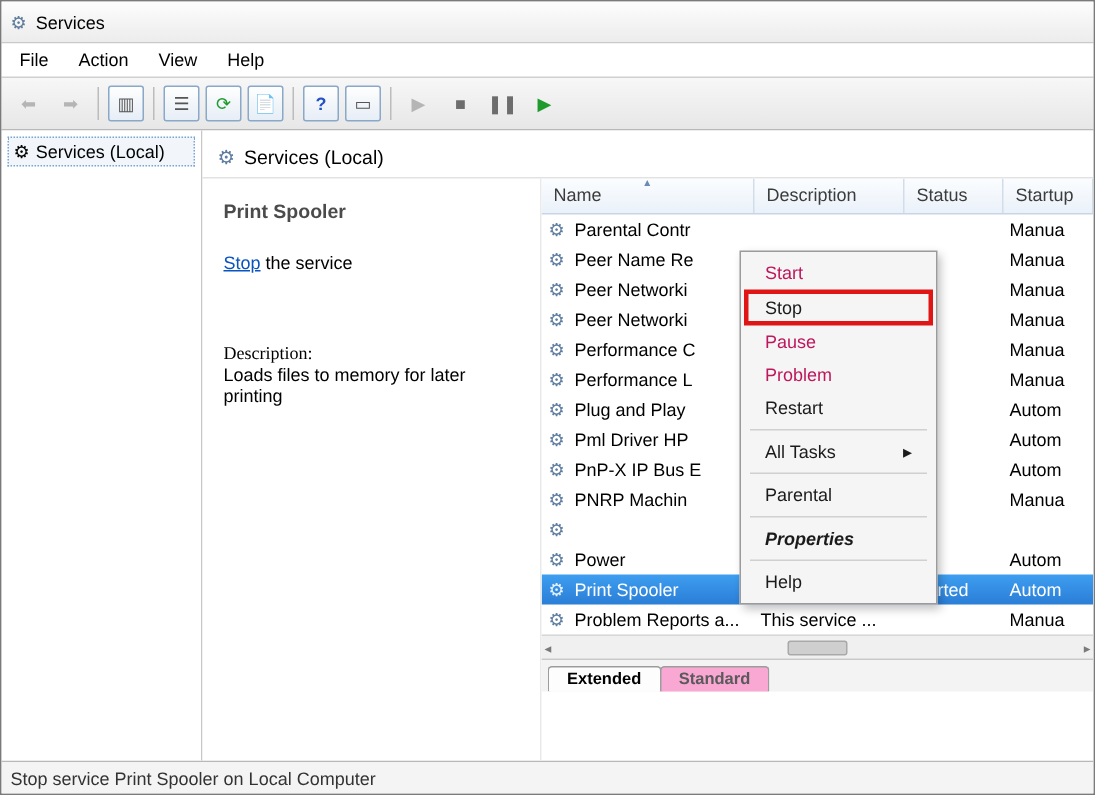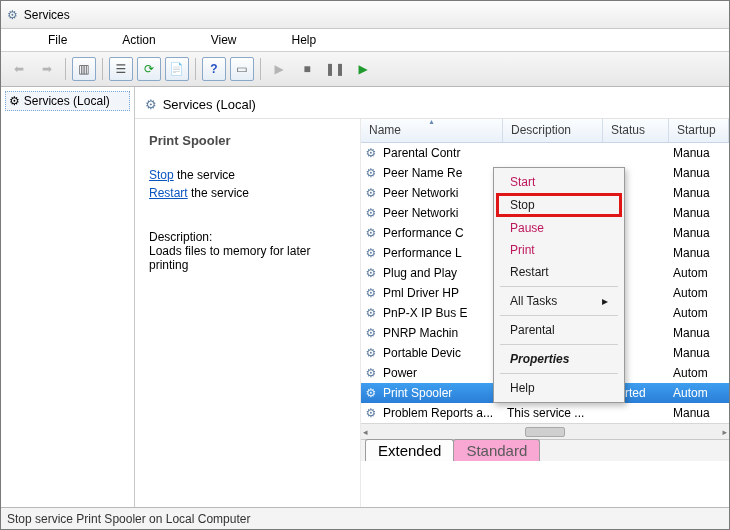--- a/index.html
+++ b/index.html
@@ -25,21 +25,21 @@
   }
   .titlebar .gear-small { color:#5d7b9a; font-size:12px; }
   .menubar {
     height: 22px;
     display: flex;
     align-items: center;
     gap: 4px;
     padding: 0 4px;
     background:#fff;
   }
-  .menubar span { padding: 2px 8px; cursor: default; margin-left: 35px; }
+  .menubar span { padding: 2px 8px; cursor: default; }
   .toolbar {
     height: 36px;
     background: linear-gradient(#f7f7f7,#e7e7e7);
     border-top: 1px solid #d0d0d0;
     border-bottom: 1px solid #b8b8b8;
     display: flex;
     align-items: center;
     padding: 0 6px;
     gap: 4px;
   }
@@ -92,21 +92,21 @@
   }
   .detailcol {
     width: 226px;
     padding: 14px 10px 10px 14px;
     border-right: 1px solid #e9e9e9;
     font-size: 12px;
   }
   .detailcol .svc-name { font-weight: bold; font-size: 13px; color:#4b4b4b; }
   .detailcol .links { margin-top: 18px; line-height: 1.5; }
   .detailcol .links a { color: #0a54c0; text-decoration: underline; cursor:pointer;}
-  .detailcol .desc-lbl { margin-top: 28px; }
+  .detailcol .desc-lbl { margin-top: 44px; font-family: Liberation Serif, serif; }
   .listcol { flex:1; display:flex; flex-direction:column; overflow:hidden; }
   .cols {
     display:flex;
     background: linear-gradient(#fbfdff,#eaf1f9);
     border-bottom: 1px solid #c7d5e6;
     height: 24px;
     font-size:12px;
   }
   .ch {
     border-right: 1px solid #d2dde9;
@@ -166,24 +166,25 @@
     display:flex; align-items:flex-end;
     padding-left: 4px;
     gap:0;
     background:#f3f3f3;
   }
   .tab {
     border:1px solid #9c9c9c;
     border-bottom:none;
     background:#fdfdfd;
     padding: 2px 12px;
-    font-size:15px;
+    font-size:11px;
     border-top-left-radius:3px;
     border-top-right-radius:3px;
     margin-right:-1px;
+    font-weight:bold;
   }
   .tab.inactive { background:#f9a8d4; color:#5a5a5a;}
   .hscroll {
     height:16px; background:#f0f0f0; border-top:1px solid #d7d7d7;
     display:flex; align-items:center; justify-content:space-between;
     padding:0 2px; font-size:9px; color:#7a7a7a;
   }
   .hscroll .thumb { height:10px; width:40px; background:#cfcfcf; border:1px solid #a9a9a9; border-radius:2px; margin:0 auto;}
   .statusbar {
     height: 22px;
@@ -245,23 +246,20 @@
     </div>
 
     <div class="rp-content">
 
       <div class="detailcol">
         <div class="svc-name">Print Spooler</div>
         <div class="links">
           <div>
             <a>Stop</a><span> the service</span>
           </div>
-          <div>
-            <a>Restart</a><span> the service</span>
-          </div>
         </div>
         <div class="desc-lbl">Description:</div>
         <div>Loads files to memory for later printing</div>
       </div>
 
       <div class="listcol">
         <div class="cols">
           <div class="ch c-name sorted">Name</div>
           <div class="ch c-desc">Description</div>
           <div class="ch c-status">Status</div>
@@ -335,21 +333,20 @@
             </div>
             <div class="row">
               <span class="svc-icon">⚙</span>
               <span class="cell" style="width:124px">PNRP Machin</span>
               <span class="cell" style="width:100px"></span>
               <span class="cell" style="width:66px"></span>
               <span class="cell" style="width:60px">Manua</span>
             </div>
             <div class="row">
               <span class="svc-icon">⚙</span>
-              <span class="cell" style="width:124px">Portable Devic</span>
               <span class="cell" style="width:100px"></span>
               <span class="cell" style="width:66px"></span>
               <span class="cell" style="width:60px">Manua</span>
             </div>
             <div class="row">
               <span class="svc-icon">⚙</span>
               <span class="cell" style="width:124px">Power</span>
               <span class="cell" style="width:100px"></span>
               <span class="cell" style="width:66px">ed</span>
               <span class="cell" style="width:60px">Autom</span>
@@ -365,21 +362,21 @@
               <span class="svc-icon">⚙</span>
               <span class="cell" style="width:124px">Problem Reports a...</span>
               <span class="cell" style="width:100px">This service ...</span>
               <span class="cell" style="width:66px"></span>
               <span class="cell" style="width:60px">Manua</span>
             </div>
             <div class="ctxmenu">
             <div class="mi disabled">Start</div>
             <div class="mi highlight">Stop</div>
             <div class="mi disabled">Pause</div>
-            <div class="mi disabled">Print</div>
+            <div class="mi disabled">Problem</div>
             <div class="mi">Restart</div>
             <div class="sep"></div>
             <div class="mi">
               <span>All Tasks</span>
               <span>▸</span>
             </div>
             <div class="sep"></div>
             <div class="mi">Parental</div>
             <div class="sep"></div>
             <div class="mi bold">Properties</div>

